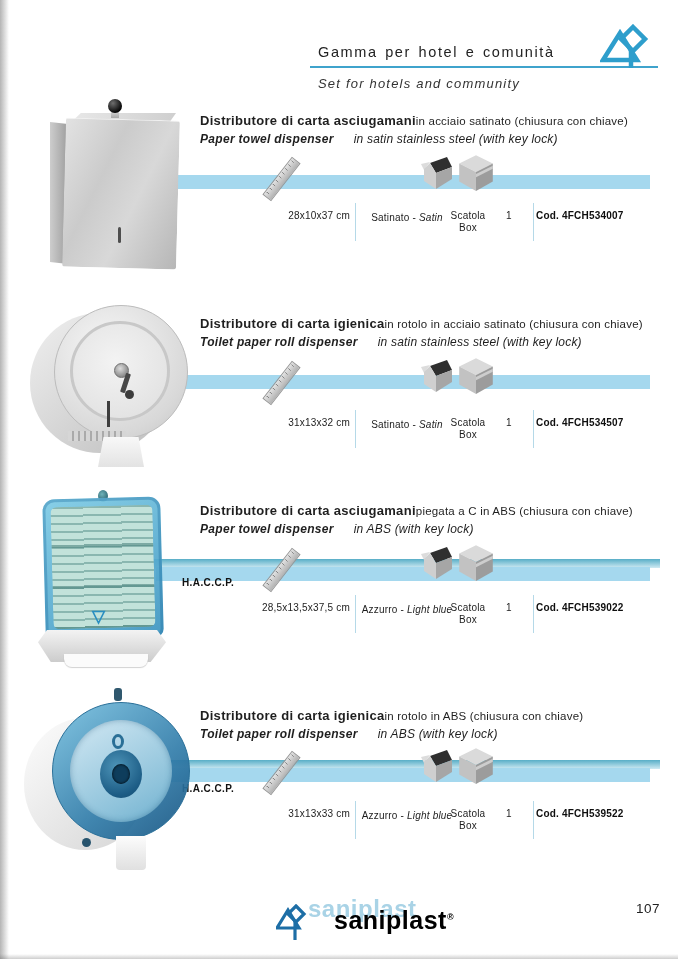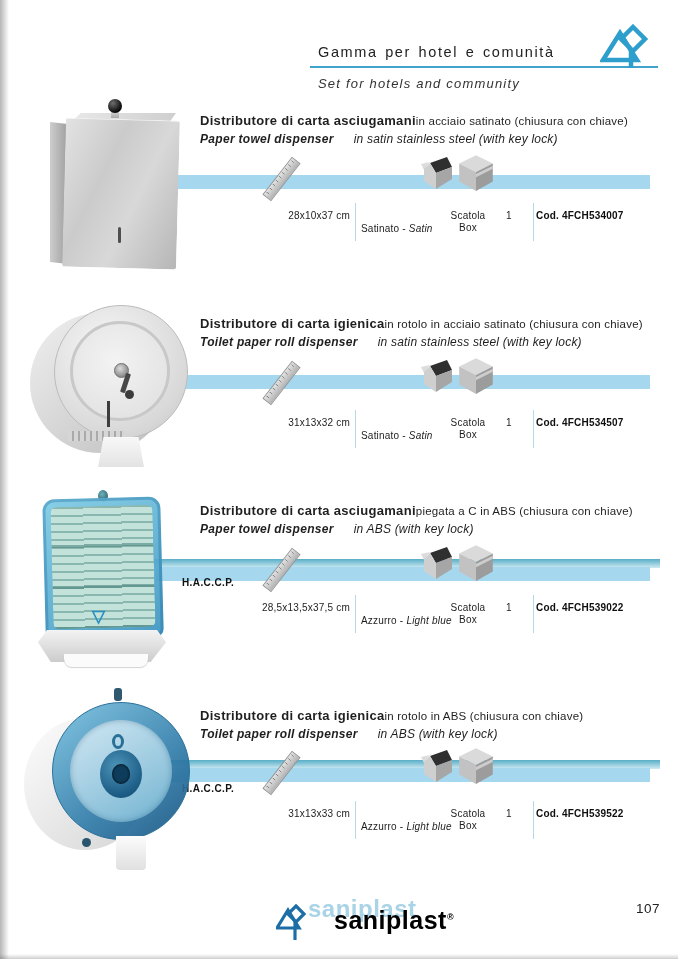--- a/index.html
+++ b/index.html
@@ -52,21 +52,21 @@
   .box-closed{ left:456px; top:56px; }
 
   .haccp { position:absolute; left:182px; font-size:10px; font-weight:bold;
     letter-spacing:.4px; color:#111; z-index:2; }
   #s3 .haccp{ top:89px; } #s4 .haccp{ top:95px; }
 
   .datarow { position:absolute; left:0; width:548px; height:36px; font-size:10px;
     letter-spacing:.2px; color:#1d1d1d; z-index:2;margin-left:28px; }
   #s1 .datarow{top:112px} #s2 .datarow{top:119px} #s3 .datarow{top:111px} #s4 .datarow{top:117px}
   .dim   { position:absolute; left:195px; top:3px; width:127px; text-align:right; }
-  .color { position:absolute; left:333px; top:16px; width:92px; white-space:nowrap; }
+  .color { position:absolute; left:333px; top:5px; width:92px; white-space:nowrap;text-align:center; }
   .color .en { font-style:italic; margin-left:3px; }
   .pack  { position:absolute; left:414px; top:3px; width:52px; text-align:center; line-height:12px; }
   .pack .en { }
   .qty   { position:absolute; left:470px; top:3px; width:22px; text-align:center; }
   .code  { position:absolute; left:508px; top:3px; width:142px; text-align:left;
            font-weight:bold; color:#0e0e0e; }
   .vline { position:absolute; top:-4px; width:1px; height:38px; background:#b5d9e8; }
   .vl1{ left:327px; } .vl2{ left:505px; }
 
   

